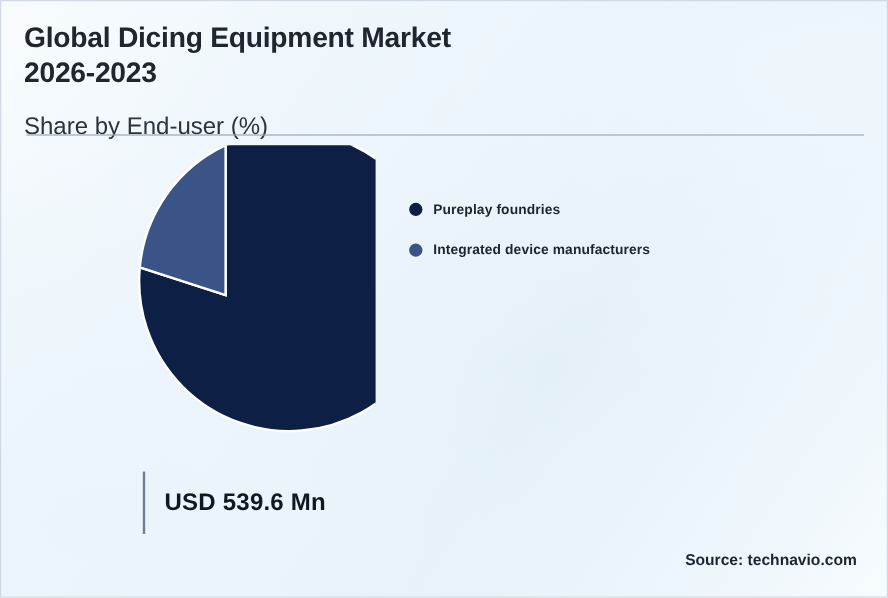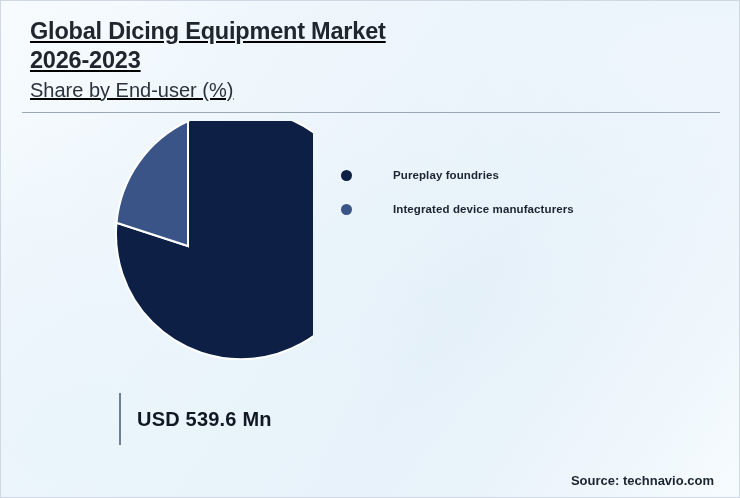--- a/index.html
+++ b/index.html
@@ -20,38 +20,37 @@
     border: 1px solid #cfd8e3;
     background:
       radial-gradient(ellipse 900px 520px at 12% 88%, #eaf4fb 0%, rgba(234,244,251,0) 60%),
       radial-gradient(ellipse 760px 460px at 92% 12%, #eef6fc 0%, rgba(238,246,252,0) 62%),
       linear-gradient(125deg, #f7fbfe 0%, #ecf5fb 38%, #e3eff8 62%, #f6fbfe 100%);
     overflow: hidden;
   }
 
   .title-block {
     position: absolute;
-    left: 29px;
+    left: 19px;
     top: 16px;
     width: 660px;
-    text-decoration: underline;
   }
   .title-line {
     font-size: 23.5px;
     font-weight: bold;
     color: #21262e;
     line-height: 29px;
     letter-spacing: -0.2px;
   }
   .subtitle-line {
     font-size: 20px;
     font-weight: normal;
     color: #2c333c;
     line-height: 27px;
-    margin-top: 2px;
+    margin-top: 18px;
   }
 
   .divider {
     position: absolute;
     left: 21px;
     top: 111px;
     width: 698px;
     height: 1px;
     background: #9aa7b6;
   }
@@ -72,23 +71,22 @@
   }
 
   .legend {
     position: absolute;
     left: 340px;
     top: 168px;
     width: 330px;
   }
   .legend-item {
     display: flex;
-    align-items: flex-end;
+    align-items: flex-start;
     margin-bottom: 22px;
-    gap: 32px;
   }
   .legend-dot {
     width: 11px;
     height: 11px;
     border-radius: 50%;
     margin-right: 9px;
     flex: 0 0 auto;
   }
   .legend-label {
     font-size: 11.5px;
@@ -121,21 +119,21 @@
   .kpi-value {
     font-size: 20px;
     font-weight: bold;
     color: #111823;
     letter-spacing: 0.2px;
   }
 
   .source {
     position: absolute;
     right: 25px;
-    bottom: 9px;
+    bottom: 23px;
     font-size: 13px;
     font-weight: bold;
     color: #1b2430;
   }
 </style>
 </head>
 <body>
 
 <div class="canvas">
 

